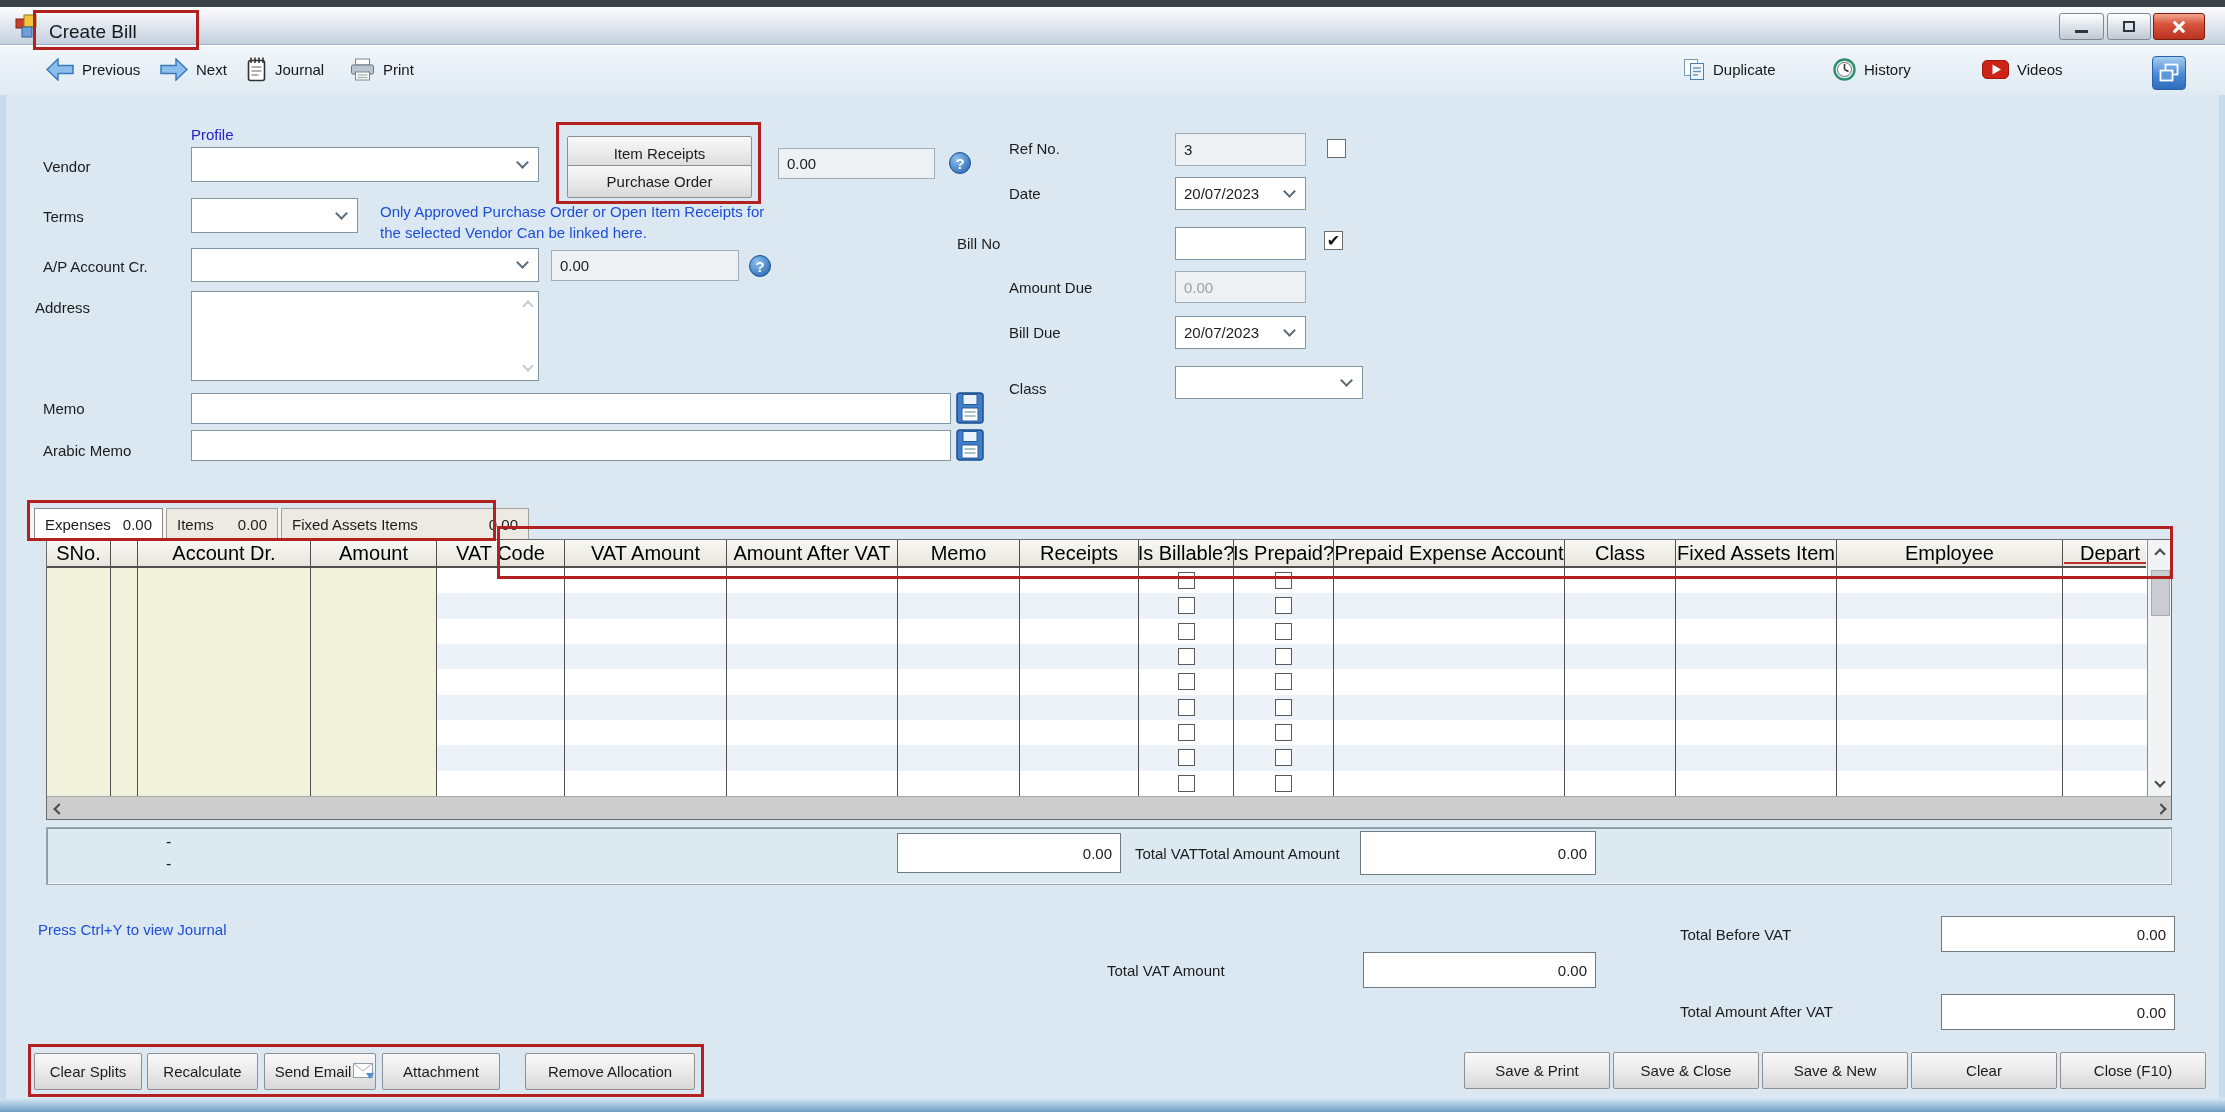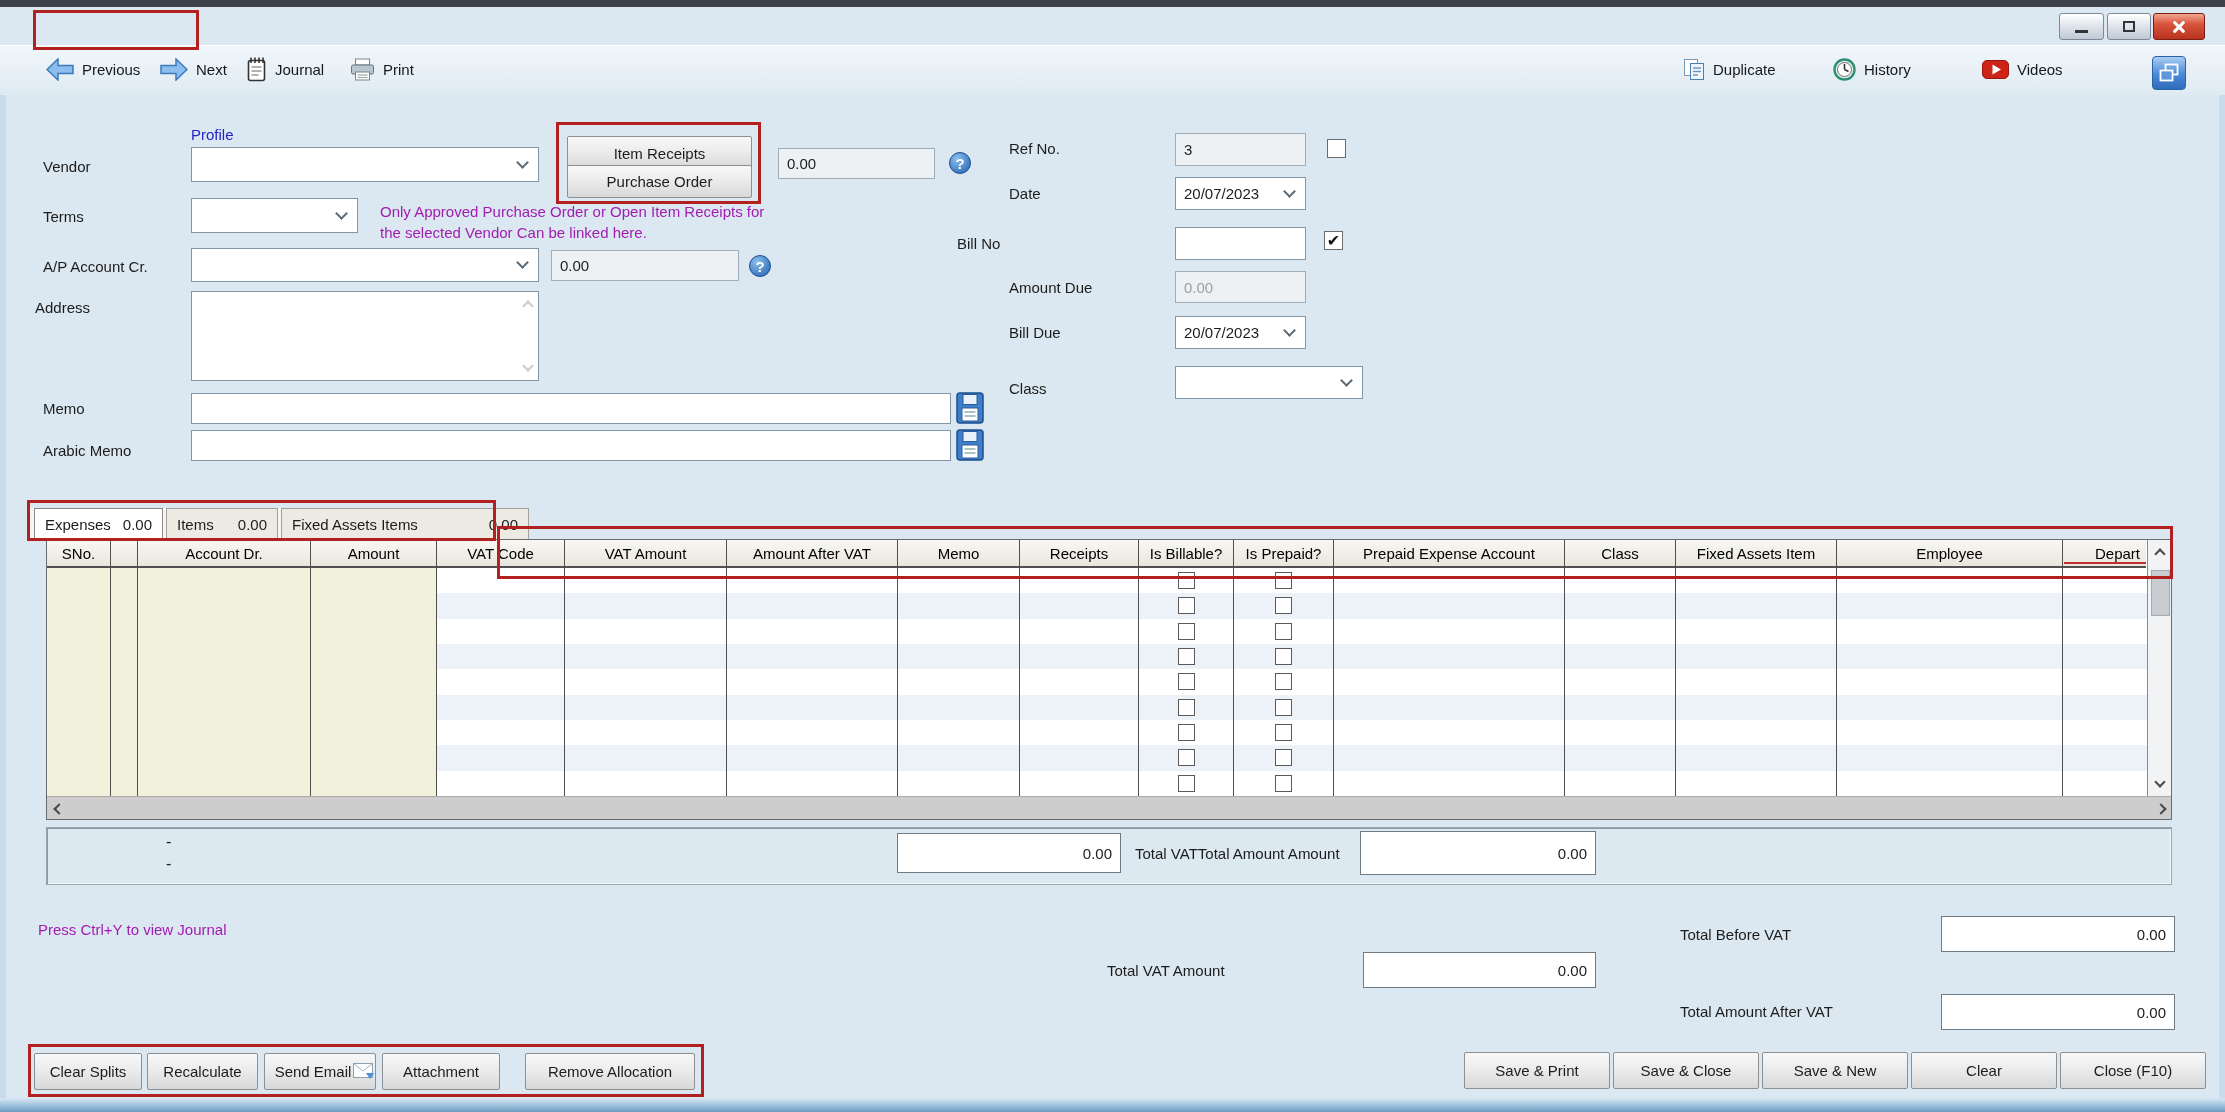--- a/index.html
+++ b/index.html
@@ -20,39 +20,39 @@
 .frame-l{position:absolute;left:0;top:45px;width:6px;height:1067px;background:#c7dbec}
 .frame-r{position:absolute;right:0;top:45px;width:6px;height:1067px;background:#c7dbec}
 .frame-b{position:absolute;left:0;top:1098px;width:100%;height:14px;background:linear-gradient(#d8e8f4,#9cc0da 55%,#6e9cc1)}
 
 .toolbar{position:absolute;left:0;top:45px;width:100%;height:50px;background:linear-gradient(#f1f7fb,#dfeaf2);border-top:1px solid #ffffff}
 .titem{position:absolute;display:flex;align-items:center;gap:8px;font-size:15px;color:#16181a;cursor:default}
 .mdibtn{position:absolute;left:2152px;top:56px;width:34px;height:34px;border:1px solid #2a62a8;border-radius:4px;background:linear-gradient(#a7cdf2,#4a89d6 55%,#2f6cbb);display:flex;align-items:center;justify-content:center}
 
 .lbl{position:absolute;color:#1c1c1c}
 .link{position:absolute;color:#2323c8}
-.redtxt{position:absolute;color:#a21caf}
+.redtxt{position:absolute;color:#1d4ed8}
 .tbox{position:absolute;background:#fff;border:1px solid #8296a5;display:flex;align-items:center;padding:0 8px}
 .tbox.ro{background:#eef1f3;border-color:#9fadb8}
 .tbox.right{justify-content:flex-end}
 .combo{position:absolute;background:#fff;border:1px solid #8296a5;display:flex;align-items:center;padding:0 8px}
 .chev{width:9px;height:9px;border-right:2px solid #5a6a76;border-bottom:2px solid #5a6a76;transform:rotate(45deg);position:absolute;right:11px;top:calc(50% - 7px)}
 .btn{position:absolute;background:linear-gradient(#f8f8f8,#ececec 45%,#d8d8d8);border:1px solid #8f8f8f;border-radius:2px;display:flex;align-items:center;justify-content:center;font-size:15px;color:#1c1c1c;cursor:default}
 .cb{position:absolute;background:#fff;border:1px solid #6c6c6c;display:flex;align-items:center;justify-content:center;font-size:16px;color:#111}
 .help{position:absolute;width:22px;height:22px;border-radius:50%;background:radial-gradient(circle at 35% 30%,#8cc0ee,#1e5fae);color:#fff;font-weight:bold;font-size:15px;display:flex;align-items:center;justify-content:center;border:1px solid #174b8c}
 .ta{position:absolute;background:#fff;border:1px solid #8296a5}
 .tachev{position:absolute;right:6px;width:8px;height:8px;border-right:2px solid #c5ccd2;border-bottom:2px solid #c5ccd2}
 
 .tabstrip{position:absolute;left:30px;top:508px;width:462px;height:31px;background:#f7f6f2}
 .tab{position:absolute;top:0;height:31px;display:flex;align-items:center;justify-content:space-between;padding:0 10px;font-size:15px;background:#eceae3;border:1px solid #a3a099;border-bottom:none}
 .tab.active{background:#fff;border-color:#8a8a8a;z-index:2}
 
 .grid{position:absolute;left:46px;top:539px;width:2126px;height:281px;border:1px solid #6b6b6b;background:#fff;overflow:hidden}
 .ghead{position:absolute;left:0;top:0;width:2100px;height:28px;display:flex}
-.ghc{height:28px;background:linear-gradient(#f8f7f3,#e8e6dd);border-right:1px solid #4f4f4f;border-bottom:2px solid #4f4f4f;font-size:15px;color:#000;display:flex;align-items:center;justify-content:center;overflow:hidden;white-space:nowrap}
+.ghc{height:28px;background:linear-gradient(#f8f7f3,#e8e6dd);border-right:1px solid #4f4f4f;border-bottom:2px solid #4f4f4f;font-size:20px;color:#000;display:flex;align-items:center;justify-content:center;overflow:hidden;white-space:nowrap}
 .gbody{position:absolute;left:0;top:28px;width:2100px;height:228px;overflow:hidden}
 .grow{display:flex;height:25.34px;background:#fff}
 .grow.alt{background:#edf2f9}
 .gc{height:100%;border-right:1px solid #4f4f4f;display:flex;align-items:center;justify-content:center}
 .gc.beige{background:#f2f2dc}
 .gcb{width:17px;height:17px;background:#fff;border:1px solid #5a5a5a}
 .c0{width:64px}.c1{width:27px}.c2{width:173px}.c3{width:126px}.c4{width:128px}.c5{width:162px}.c6{width:171px}.c7{width:122px}.c8{width:119px}.c9{width:95px}.c10{width:100px}.c11{width:231px}.c12{width:111px}.c13{width:161px}.c14{width:226px}.c15{width:83px;border-right:none}
 .ghc.c15{justify-content:flex-end;padding-right:6px}
 .vscroll{position:absolute;left:2100px;top:0;width:26px;height:256px;background:#f2f3f5;border-left:1px solid #8a8a8a}
 .vthumb{position:absolute;left:3px;top:30px;width:19px;height:46px;background:#c9cdd2;border:1px solid #a7acb2}
@@ -66,20 +66,28 @@
 .anno{position:absolute;border:3px solid #b22020;z-index:70;pointer-events:none}
 .annoline{position:absolute;height:2px;background:#c03030;z-index:70;pointer-events:none}
 .disk{display:block}
 </style>
 </head>
 <body>
 
 <div class="win">
 
   <div class="topstrip"></div>
+  <div class="titlebar">
+    <svg class="abs" style="left:15px;top:7px" width="26" height="26" viewBox="0 0 26 26">
+      <rect x="1" y="5" width="9" height="9" fill="#c8402a" stroke="#7e2415"></rect>
+      <rect x="9" y="1" width="12" height="12" fill="#f4c33c" stroke="#9a7a18"></rect>
+      <rect x="7" y="13" width="10" height="10" fill="#6f9fd8" stroke="#2f5f9a"></rect>
+    </svg>
+    <div class="apptitle">Create Bill</div>
+  </div>
   <div class="winbtn" style="left:2059px;width:45px">
       <div class="glyph-min"></div>
     </div>
   <div class="winbtn" style="left:2107px;width:44px">
       <div class="glyph-max"></div>
     </div>
   <div class="winbtn close" style="left:2153px;width:52px">
       <span>
         <span class="xbar a"></span>
         <span class="xbar b"></span>

